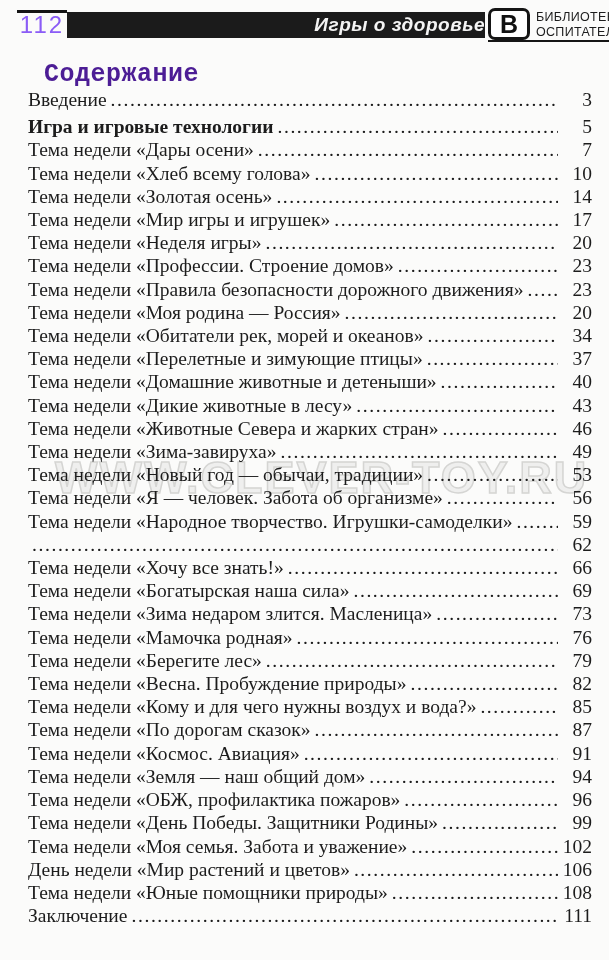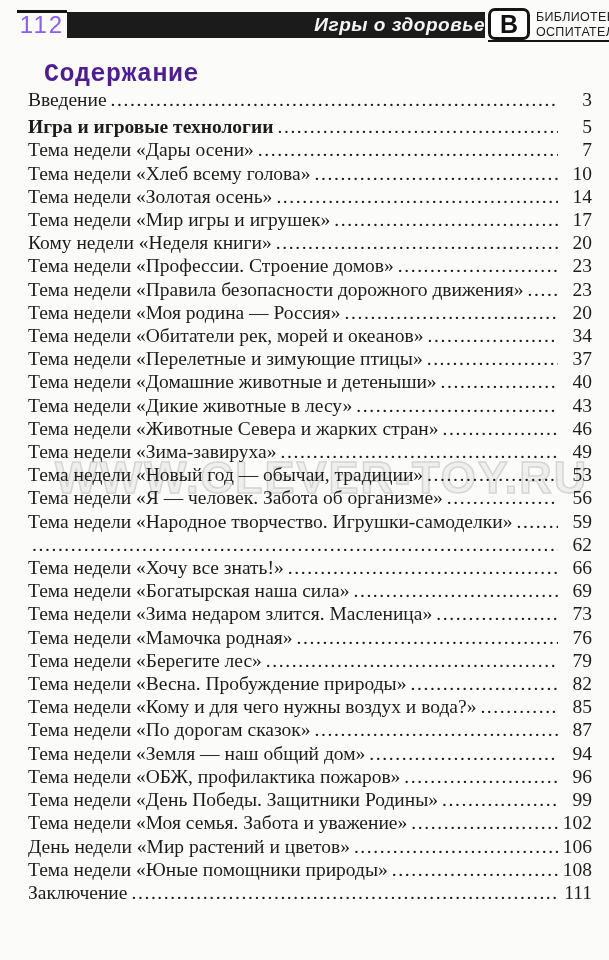--- a/index.html
+++ b/index.html
@@ -142,21 +142,21 @@
     <span class="toc-title">Тема недели «Золотая осень»</span>
     <span class="toc-dots"></span>
     <span class="toc-page">14</span>
   </div>
       <div class="toc-row">
     <span class="toc-title">Тема недели «Мир игры и игрушек»</span>
     <span class="toc-dots"></span>
     <span class="toc-page">17</span>
   </div>
       <div class="toc-row">
-    <span class="toc-title">Кому недели «Неделя книги»</span>
+    <span class="toc-title">Тема недели «Неделя игры»</span>
     <span class="toc-dots"></span>
     <span class="toc-page">20</span>
   </div>
       <div class="toc-row">
     <span class="toc-title">Тема недели «Профессии. Строение домов»</span>
     <span class="toc-dots"></span>
     <span class="toc-page">23</span>
   </div>
       <div class="toc-row">
     <span class="toc-title">Тема недели «Правила безопасности дорожного движения»</span>
@@ -251,20 +251,25 @@
     <span class="toc-title">Тема недели «Кому и для чего нужны воздух и вода?»</span>
     <span class="toc-dots"></span>
     <span class="toc-page">85</span>
   </div>
       <div class="toc-row">
     <span class="toc-title">Тема недели «По дорогам сказок»</span>
     <span class="toc-dots"></span>
     <span class="toc-page">87</span>
   </div>
       <div class="toc-row">
+    <span class="toc-title">Тема недели «Космос. Авиация»</span>
+    <span class="toc-dots"></span>
+    <span class="toc-page">91</span>
+  </div>
+      <div class="toc-row">
     <span class="toc-title">Тема недели «Земля — наш общий дом»</span>
     <span class="toc-dots"></span>
     <span class="toc-page">94</span>
   </div>
       <div class="toc-row">
     <span class="toc-title">Тема недели «ОБЖ, профилактика пожаров»</span>
     <span class="toc-dots"></span>
     <span class="toc-page">96</span>
   </div>
       <div class="toc-row">

